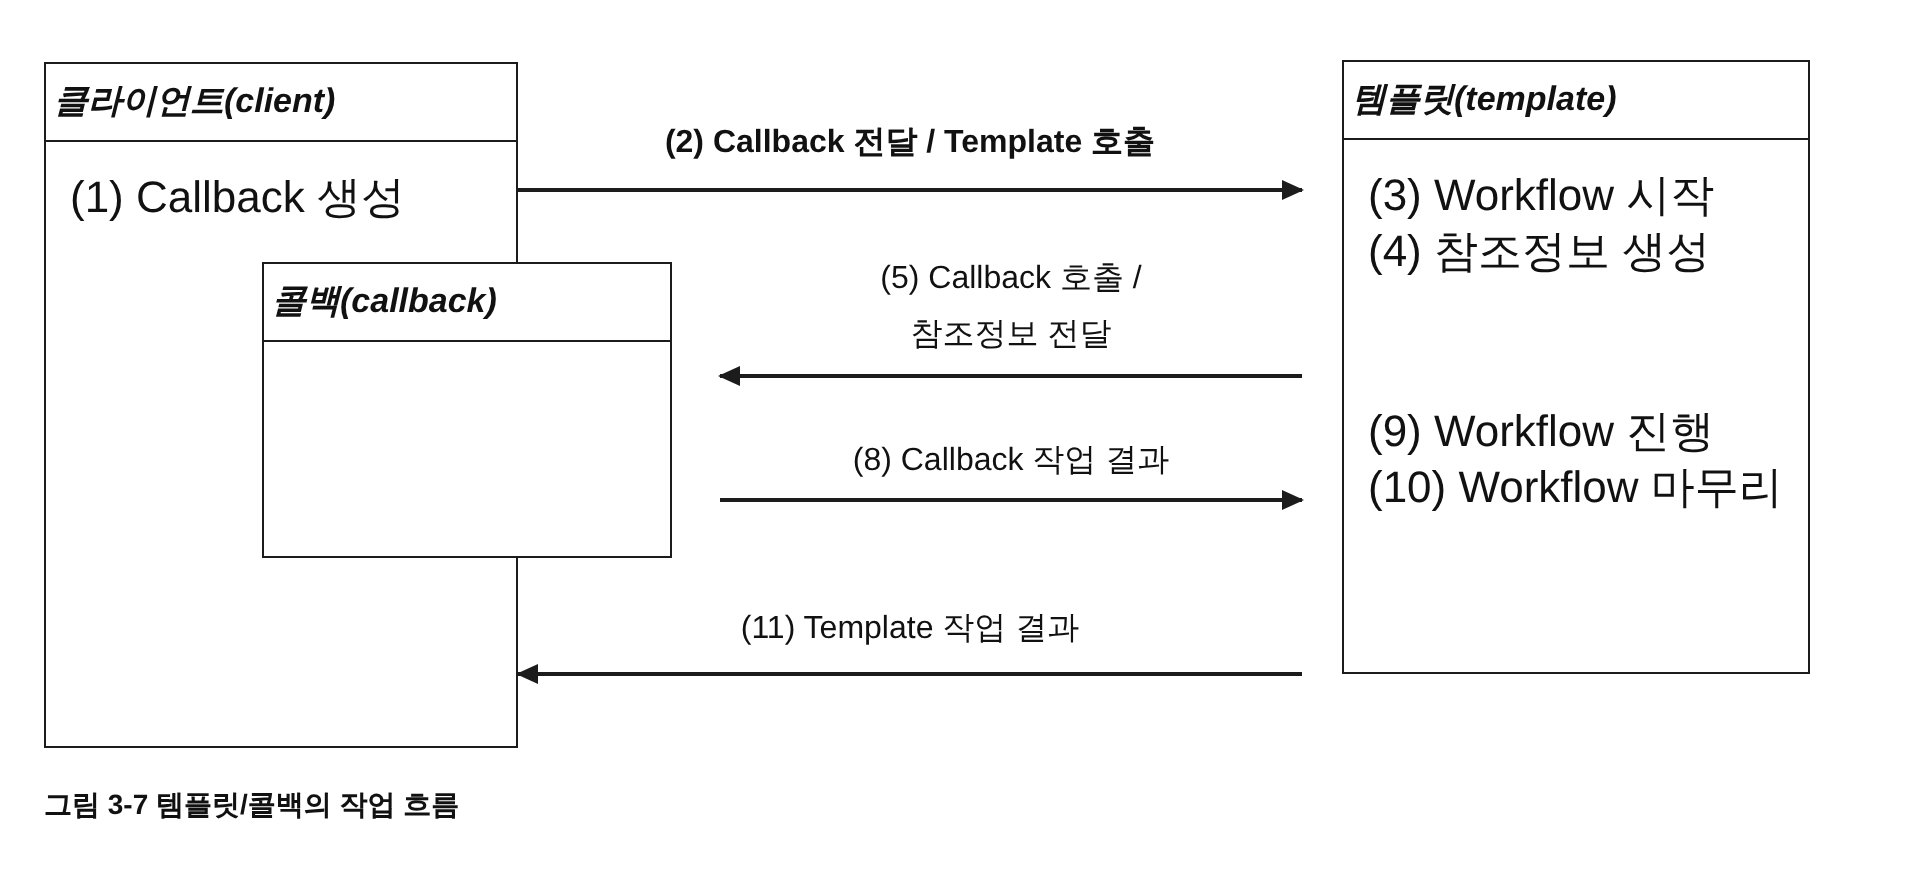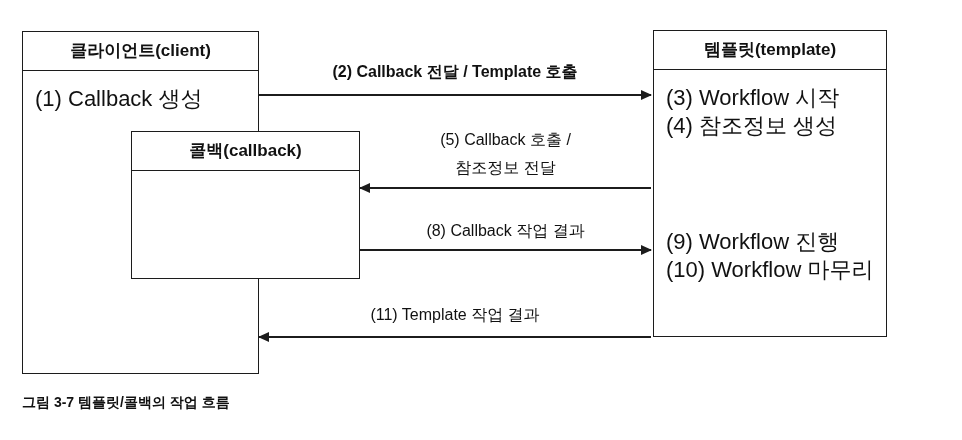--- a/index.html
+++ b/index.html
@@ -13,38 +13,38 @@
     color: #111111;
     overflow: hidden;
   }
   .box {
     position: absolute;
     border: 1.5px solid #1c1c1c;
     background: #ffffff;
   }
   .box-header {
     font-weight: bold;
-    text-align: center;
     font-size: 17px;
     line-height: 22px;
     padding: 8px 4px;
     border-bottom: 1.5px solid #1c1c1c;
     white-space: nowrap;
+    font-style: italic;
   }
   .box-body { padding: 10px 12px; }
   .item {
     font-size: 22px;
     line-height: 20px;
     margin: 8px 0;
     white-space: nowrap;
   }
   #client-box   { left: 22px;  top: 31px;  width: 237px; height: 343px; z-index: 1; }
-  #template-box { left: 653px; top: 30px;  width: 234px; height: 307px; z-index: 1; }
-  #callback-box { left: 131px; top: 131px; width: 229px; height: 148px; z-index: 3; }
-  #template-box .gap-above { margin-top: 96px; }
+  #template-box { left: 671px; top: 30px;  width: 234px; height: 307px; z-index: 1; }
+  #callback-box { left: 131px; top: 131px; width: 205px; height: 148px; z-index: 3; }
+  #template-box .gap-above { margin-top: 70px; }
 
   .arrow {
     position: absolute;
     height: 2px;
     background: #1c1c1c;
     z-index: 2;
   }
   .head { position: absolute; width: 0; height: 0; top: 50%; transform: translateY(-50%); }
   .head-right {
     right: -1px;

